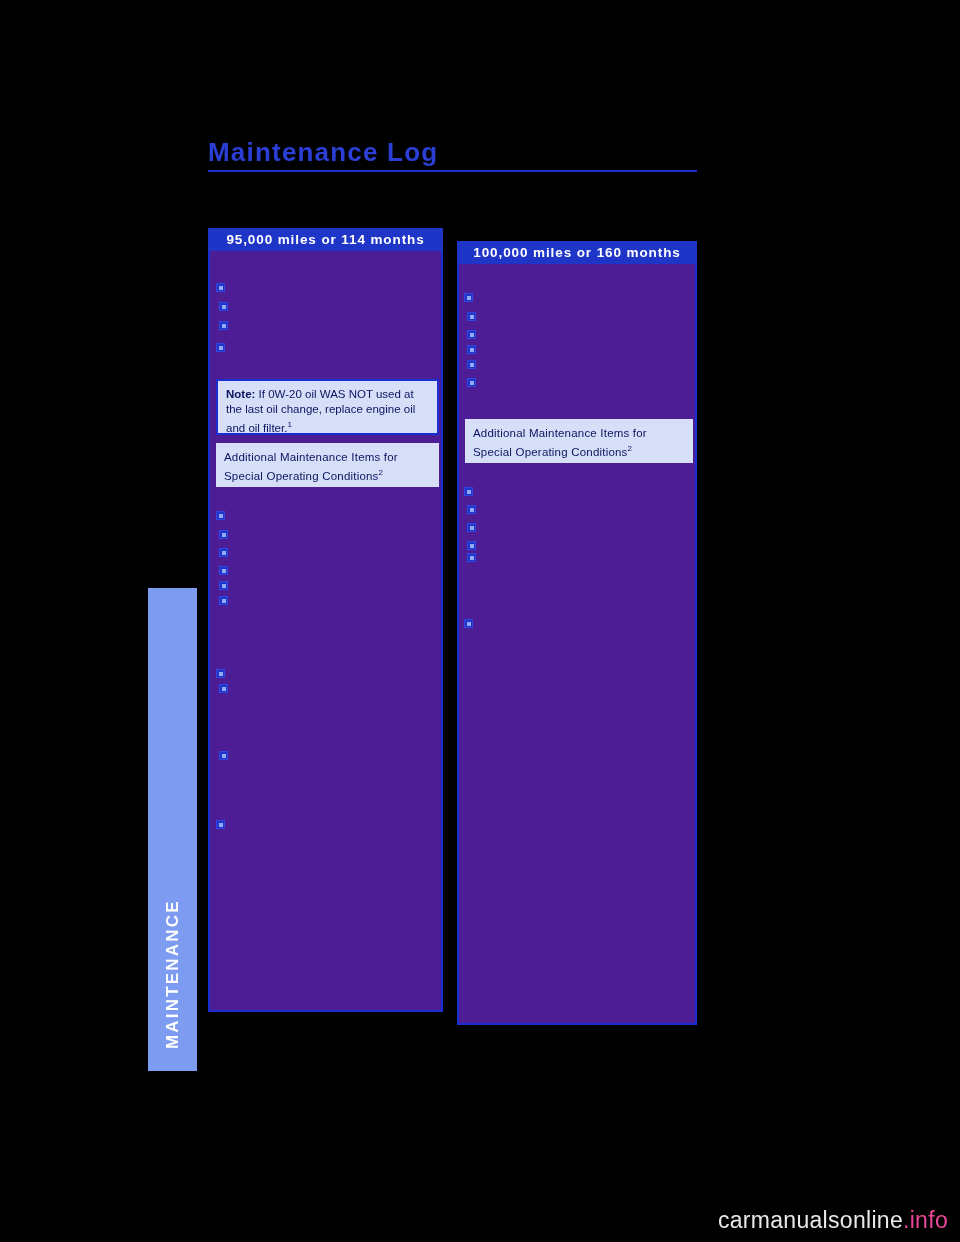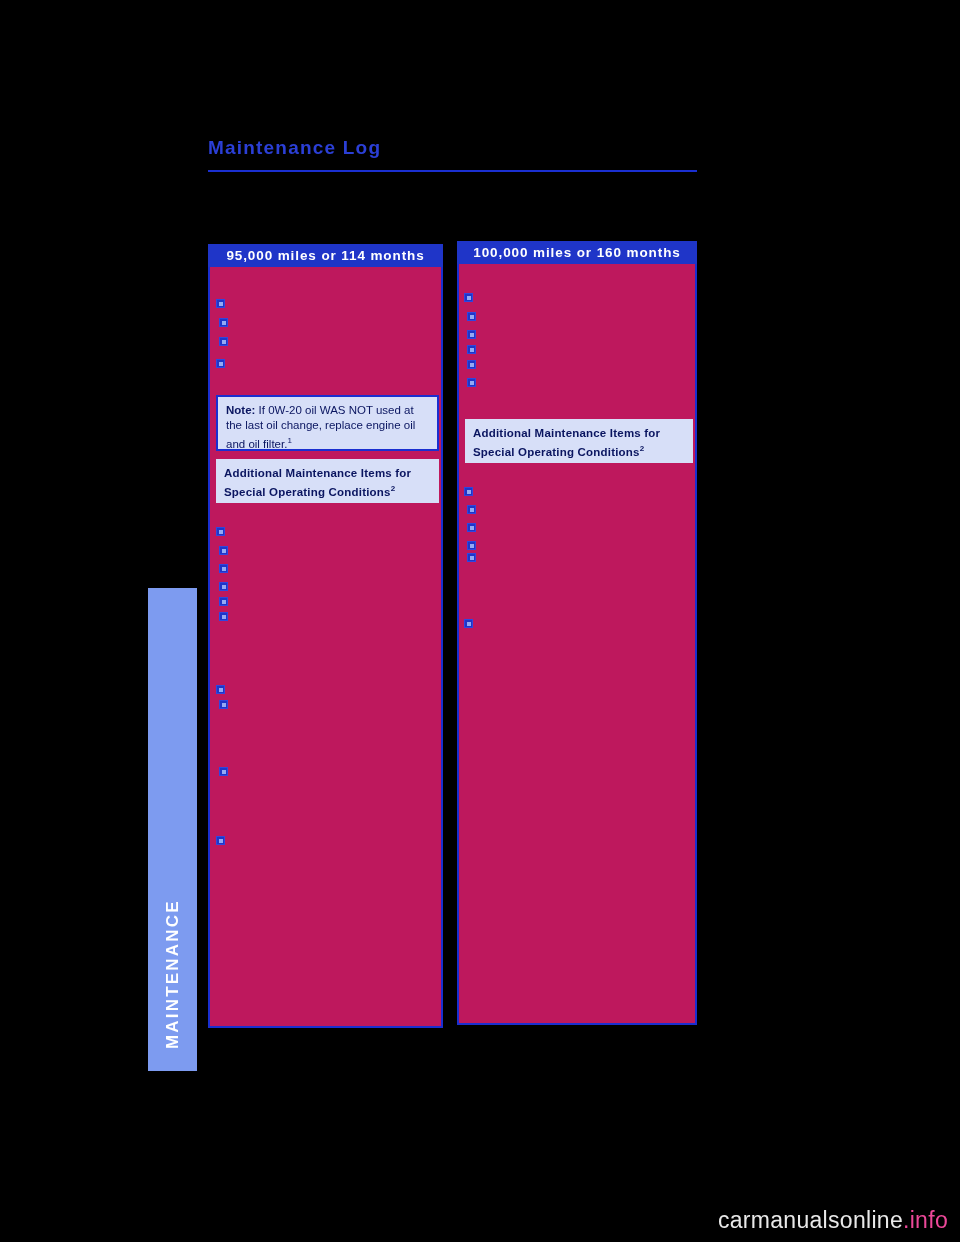--- a/index.html
+++ b/index.html
@@ -13,21 +13,21 @@
     position: relative;
     font-family: "Liberation Sans", sans-serif;
     overflow: hidden;
   }
 
   
   .page-title {
     position: absolute;
     left: 208px;
     top: 137px;
-    font-size: 19px;
+    font-size: 26px;
     font-weight: bold;
     color: #2b3fd6;
     letter-spacing: 1.2px;
   }
   .title-rule {
     position: absolute;
     left: 208px;
     top: 170px;
     width: 489px;
     height: 2px;
@@ -74,26 +74,26 @@
     font-size: 13.5px;
     font-weight: bold;
     letter-spacing: 0.9px;
     text-align: center;
     height: 23px;
     line-height: 23px;
   }
   .col-body {
     border: 2px solid #1a2fd0;
     border-top: none;
-    background: #be185d;
+    background: #4c1d95;
     box-sizing: border-box;
     position: relative;
   }
 
-  #col-left  { left: 208px; top: 244px; width: 235px; }
+  #col-left  { left: 208px; top: 228px; width: 235px; }
   #col-left .col-body { height: 761px; }
   #col-right { left: 457px; top: 241px; width: 240px; }
   #col-right .col-body { height: 761px; }
 
   
   .chk {
     position: absolute;
     width: 9px;
     height: 9px;
     background: #1f35c8;
@@ -121,21 +121,21 @@
     line-height: 15px;
     padding: 6px 7px 5px 8px;
   }
   .note-box b { font-weight: bold; }
   .sub-box {
     position: absolute;
     background: #d7dff8;
     box-sizing: border-box;
     color: #0a1560;
     font-size: 11.5px;
-    font-weight: bold;
+    font-weight: normal;
     line-height: 16px;
     padding: 6px 8px 6px 8px;
     letter-spacing: 0.2px;
   }
   sup { font-size: 8px; vertical-align: super; }
 
   
   .watermark {
     position: absolute;
     right: 12px;

